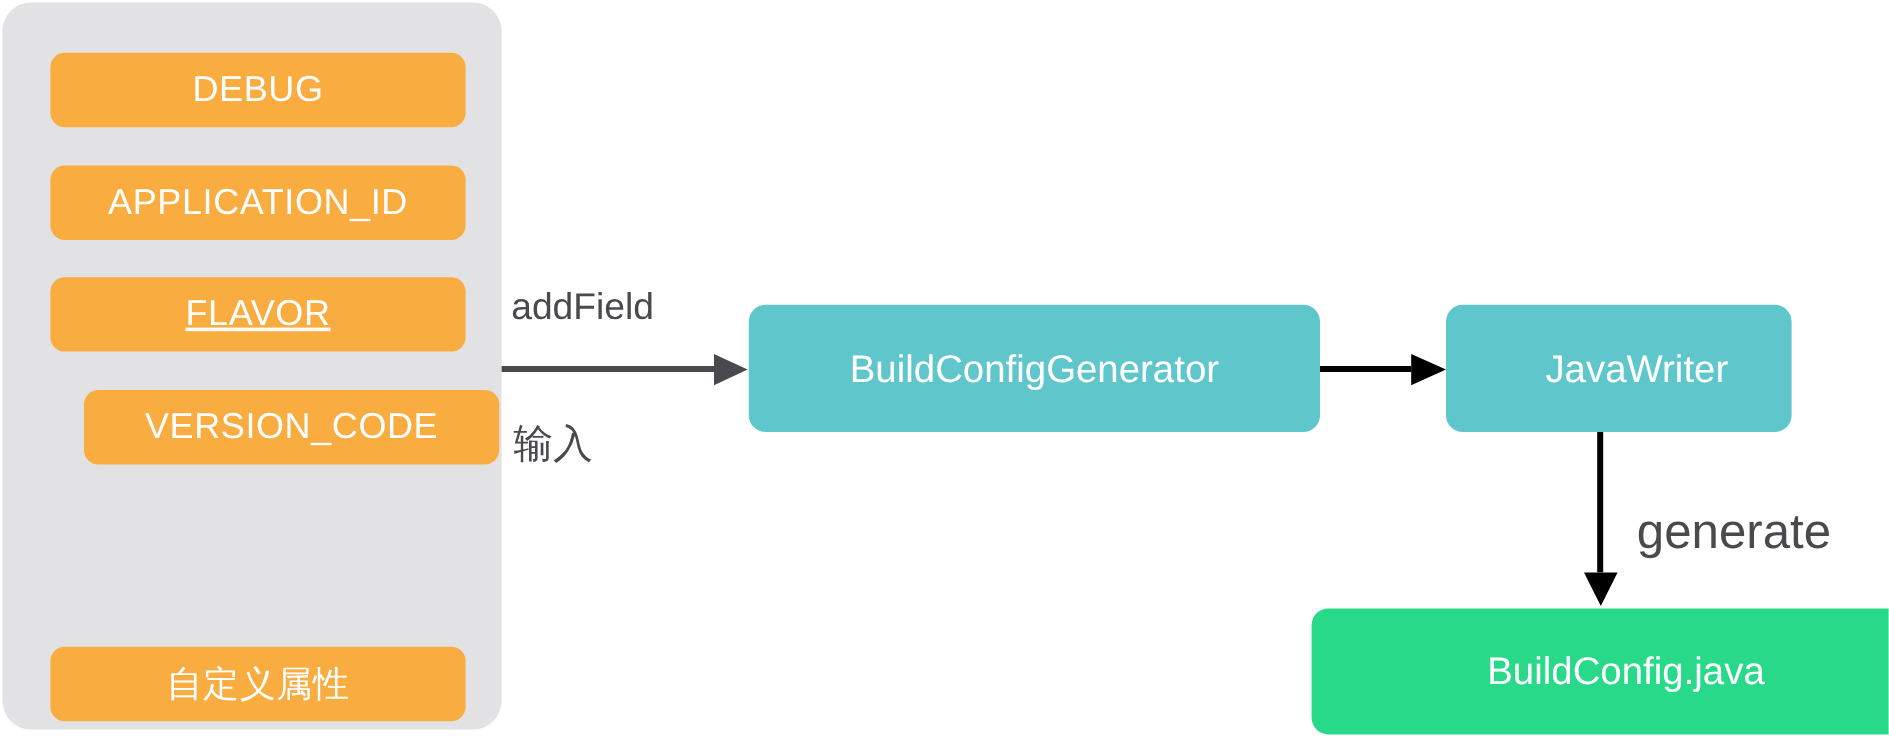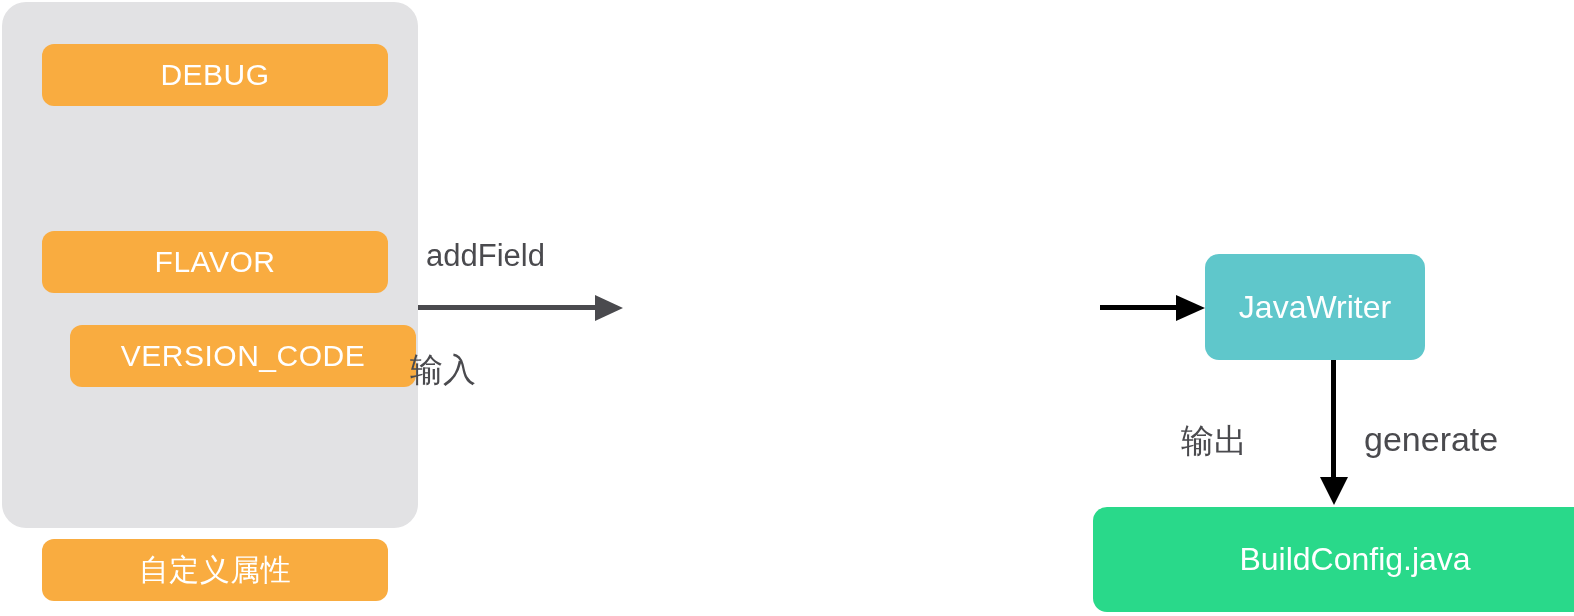--- a/index.html
+++ b/index.html
@@ -14,61 +14,61 @@
     height: 616px;
     background: #ffffff;
     overflow: hidden;
   }
   
   .panel {
     position: absolute;
     left: 2px;
     top: 2px;
     width: 416px;
-    height: 526px;
+    height: 606px;
     background: #E2E2E4;
     border-radius: 24px;
   }
   .field {
     position: absolute;
     left: 40px;
     width: 346px;
     height: 62px;
     background: #F9AC40;
     border-radius: 12px;
     color: #ffffff;
     font-size: 30px;
     letter-spacing: 0.5px;
     display: flex;
     align-items: center;
     justify-content: center;
     white-space: nowrap;
   }
   .field.f0 { top: 42px; }
   .field.f1 { top: 136px; }
-  .field.f2 { top: 229px; }
+  .field.f2 { top: 229px; text-decoration: underline; }
   .field.f3 { top: 323px; margin-left: 28px; }
   .field.f4 { top: 416px; }
   .field.f5 { top: 510px; margin-top: 27px; }
 
   
   .node {
     position: absolute;
     border-radius: 14px;
     color: #ffffff;
     font-size: 32px;
     display: flex;
     align-items: center;
     justify-content: center;
     white-space: nowrap;
   }
   .node.process { background: #5FC7CB; }
   .node.artifact { background: #29D98A; }
   .node.generator { left: 624px; top: 254px; width: 476px; height: 106px; }
-  .node.writer    { left: 1205px; top: 254px; width: 220px; height: 106px; }
+  .node.writer    { left: 1205px; top: 254px; width: 258px; height: 106px; padding-left: 30px; }
   .node.outfile   { left: 1093px; top: 507px; width: 524px; height: 105px; }
 
   
   .hline {
     position: absolute;
     height: 5px;
   }
   .vline {
     position: absolute;
     width: 5px;
@@ -101,47 +101,48 @@
   .writer-out-head { left: 1319.5px; top: 477px; border-top: 28px solid #000000; }
 
   
   .edge-label {
     position: absolute;
     color: #4A4A4E;
     text-align: left;
     white-space: nowrap;
   }
   .lbl-addfield { left: 426px; top: 238px; width: 180px; font-size: 31px; }
-  .lbl-shuru    { left: 410px; top: 348px; width: 150px; font-size: 33px; }
+  .lbl-shuru    { left: 428px; top: 348px; width: 150px; font-size: 33px; }
   .lbl-shuchu   { left: 1181px; top: 419px; width: 130px; font-size: 33px; }
-  .lbl-generate { left: 1364px; top: 420px; width: 165px; font-size: 34px; }
+  .lbl-generate { left: 1364px; top: 420px; width: 165px; font-size: 41px; }
 </style>
 </head>
 <body>
 
 <div class="canvas">
 
   <div class="panel">
     <div class="field f0">DEBUG</div>
+    <div class="field f1">APPLICATION_ID</div>
     <div class="field f2">FLAVOR</div>
     <div class="field f3">VERSION_CODE</div>
     <div class="field f5">自定义属性</div>
   </div>
 
   <div class="hline gray input-arrow-line"></div>
   <div class="head-right input-arrow-head"></div>
   <div class="edge-label lbl-addfield">addField</div>
   <div class="edge-label lbl-shuru">输入</div>
 
+  <div class="node process generator">BuildConfigGenerator</div>
 
   <div class="hline black gen-writer-line"></div>
   <div class="head-right gen-writer-head"></div>
 
   <div class="node process writer">JavaWriter</div>
 
   <div class="vline black writer-out-line"></div>
   <div class="head-down writer-out-head"></div>
-  <div class="edge-label lbl-shuchu">输出</div>
   <div class="edge-label lbl-generate">generate</div>
 
   <div class="node artifact outfile">BuildConfig.java</div>
 
 </div>
 
 </body></html>

